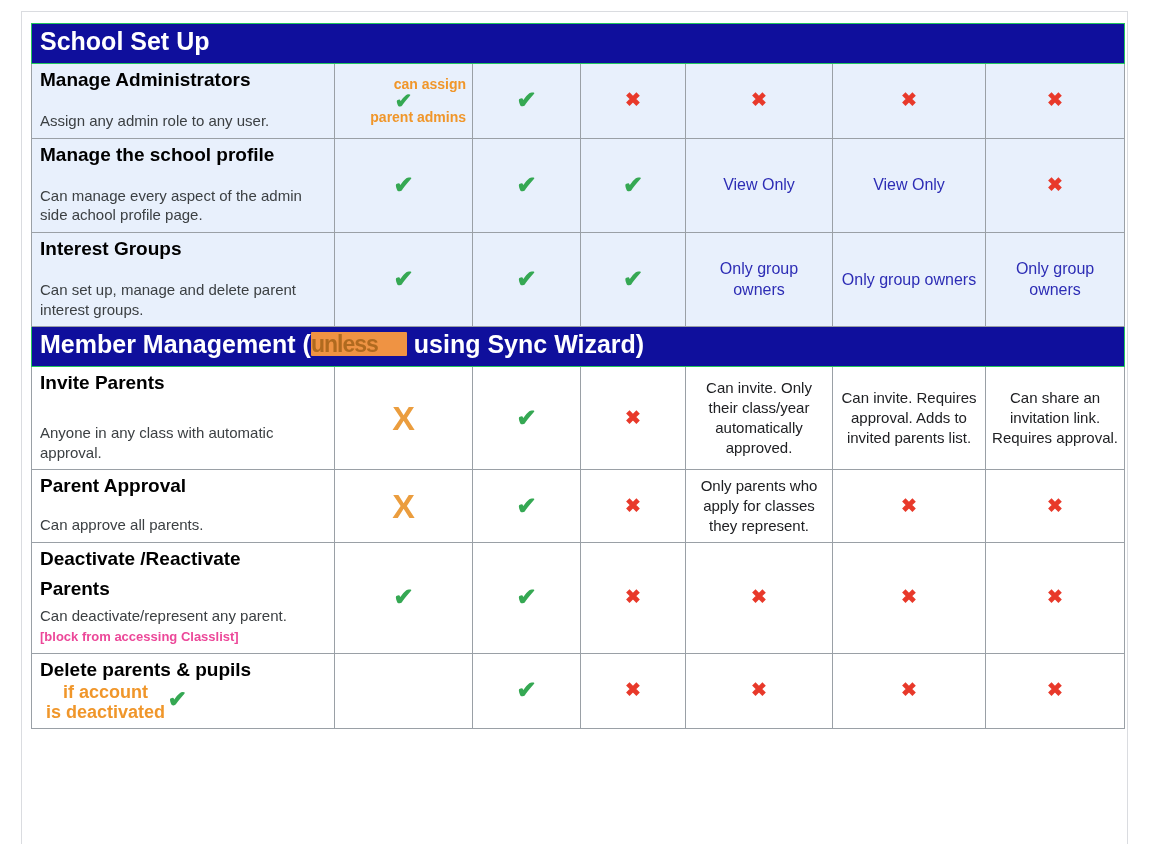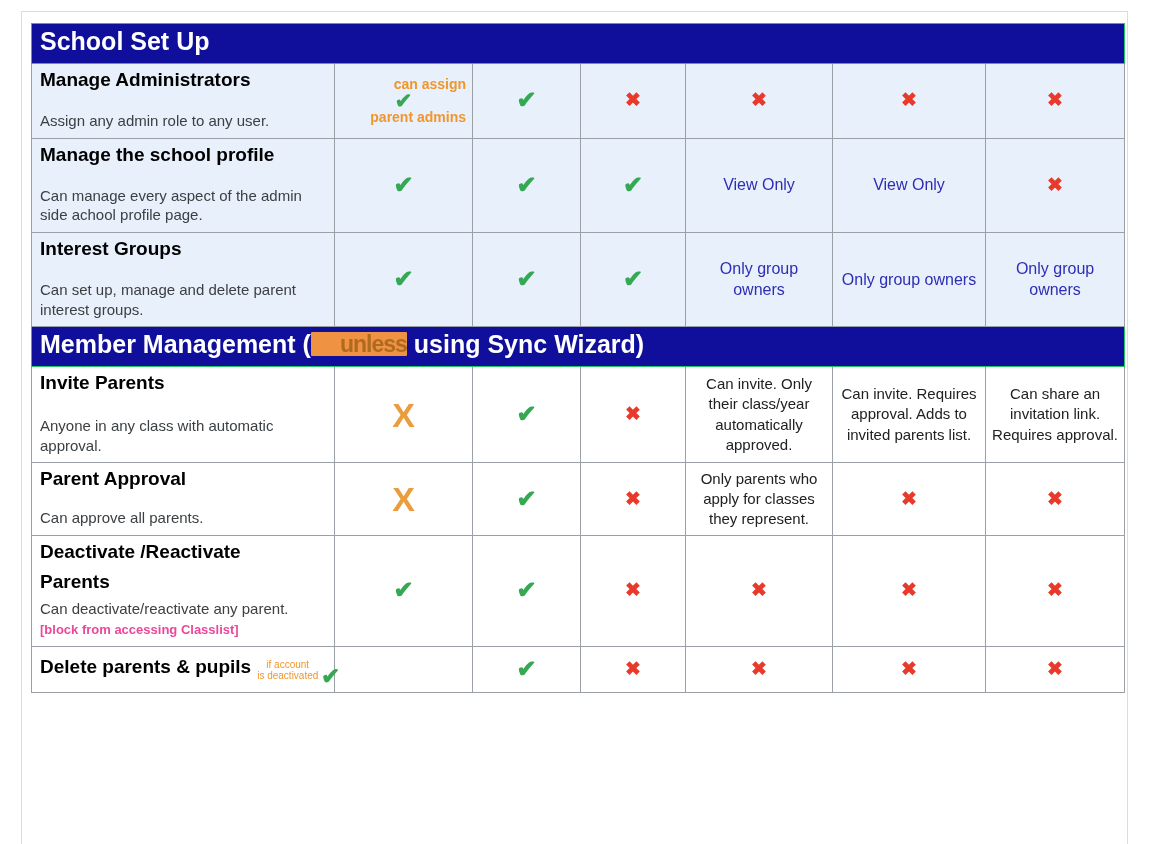--- a/index.html
+++ b/index.html
@@ -193,38 +193,38 @@
     background: #ef9343;
     color: #b06a1f;
     height: 24px;
     width: 96px;
     vertical-align: middle;
     position: relative;
     top: -2px;
     border-radius: 1px;
     overflow: hidden;
     font-size: 23px;
-    text-align: right;
+    text-align: left;
     line-height: 24px;
     letter-spacing: -1px;
   }
 
   .bracket-note {
     color: #ec4899;
     font-weight: bold;
     font-size: 13px;
   }
 
   
   .inline-annot {
     display: inline-block;
     vertical-align: middle;
     color: #f0962a;
-    font-size: 10px;
-    font-weight: normal;
+    font-size: 18px;
+    font-weight: bold;
     line-height: 1.12;
     text-align: center;
     margin-left: 6px;
     position: relative;
     top: 1px;
   }
   .annot-with-tick {
     display: inline-block;
     vertical-align: middle;
     position: relative;
@@ -317,21 +317,21 @@
           </td>
     </tr>
 
     <tr class="section-row">
       <td colspan="7"><span>Member Management (</span><span class="redact-band">unless</span><span> using Sync Wizard)</span></td>
     </tr>
 
     <tr class="feat plain">
       <td class="label-cell">
         <span class="feat-title">Invite Parents</span>
-        <span class="feat-desc" style="margin-top:22px;">Anyone in any class with automatic approval.</span>
+        <span class="feat-desc" style="margin-top:29px;">Anyone in any class with automatic approval.</span>
       </td>
       <td><span class="ex-orange">X</span></td>
       <td><span class="tick">✔</span></td>
       <td><span class="cross">✖</span></td>
       <td>
             <span class="dark-text">Can invite. Only their class/year automatically approved.</span>
           </td>
       <td>
             <span class="dark-text">Can invite. Requires approval. Adds to invited parents list.</span>
           </td>
@@ -352,21 +352,21 @@
             <span class="dark-text">Only parents who apply for classes they represent.</span>
           </td>
       <td><span class="cross">✖</span></td>
       <td><span class="cross">✖</span></td>
     </tr>
 
     <tr class="feat plain">
       <td class="label-cell">
         <span class="feat-title">Deactivate /Reactivate</span>
         <span class="feat-title" style="margin-top:7px;">Parents</span>
-        <span class="feat-desc" style="margin-top:6px;"><span>Can deactivate/reactivate any parent. </span><span class="bracket-note">[block from accessing Classlist]</span></span>
+        <span class="feat-desc" style="margin-top:6px;"><span>Can deactivate/represent any parent. </span><span class="bracket-note">[block from accessing Classlist]</span></span>
       </td>
       <td><span class="tick">✔</span></td>
       <td><span class="tick">✔</span></td>
       <td><span class="cross">✖</span></td>
       <td><span class="cross">✖</span></td>
       <td><span class="cross">✖</span></td>
       <td><span class="cross">✖</span></td>
     </tr>
 
     <tr class="feat plain">

